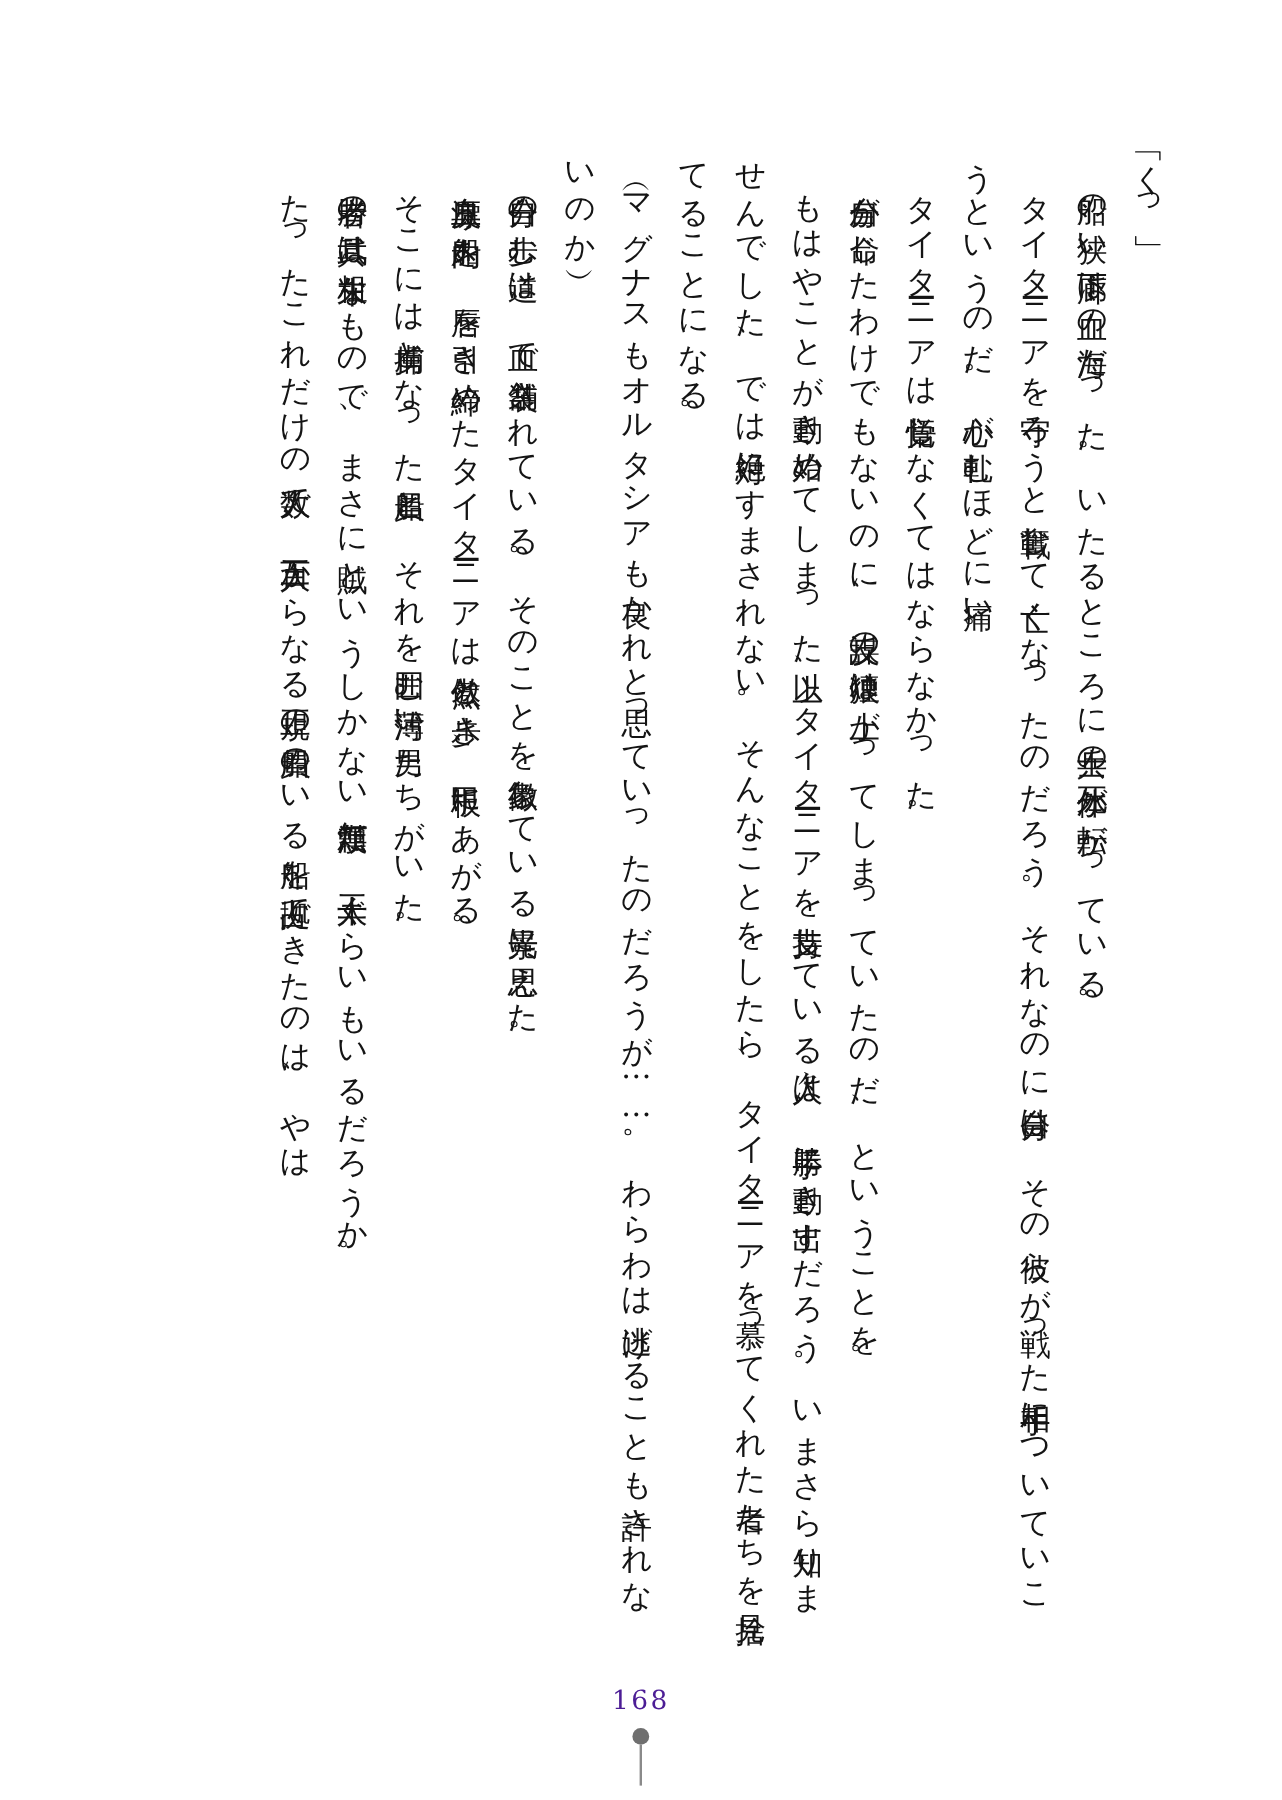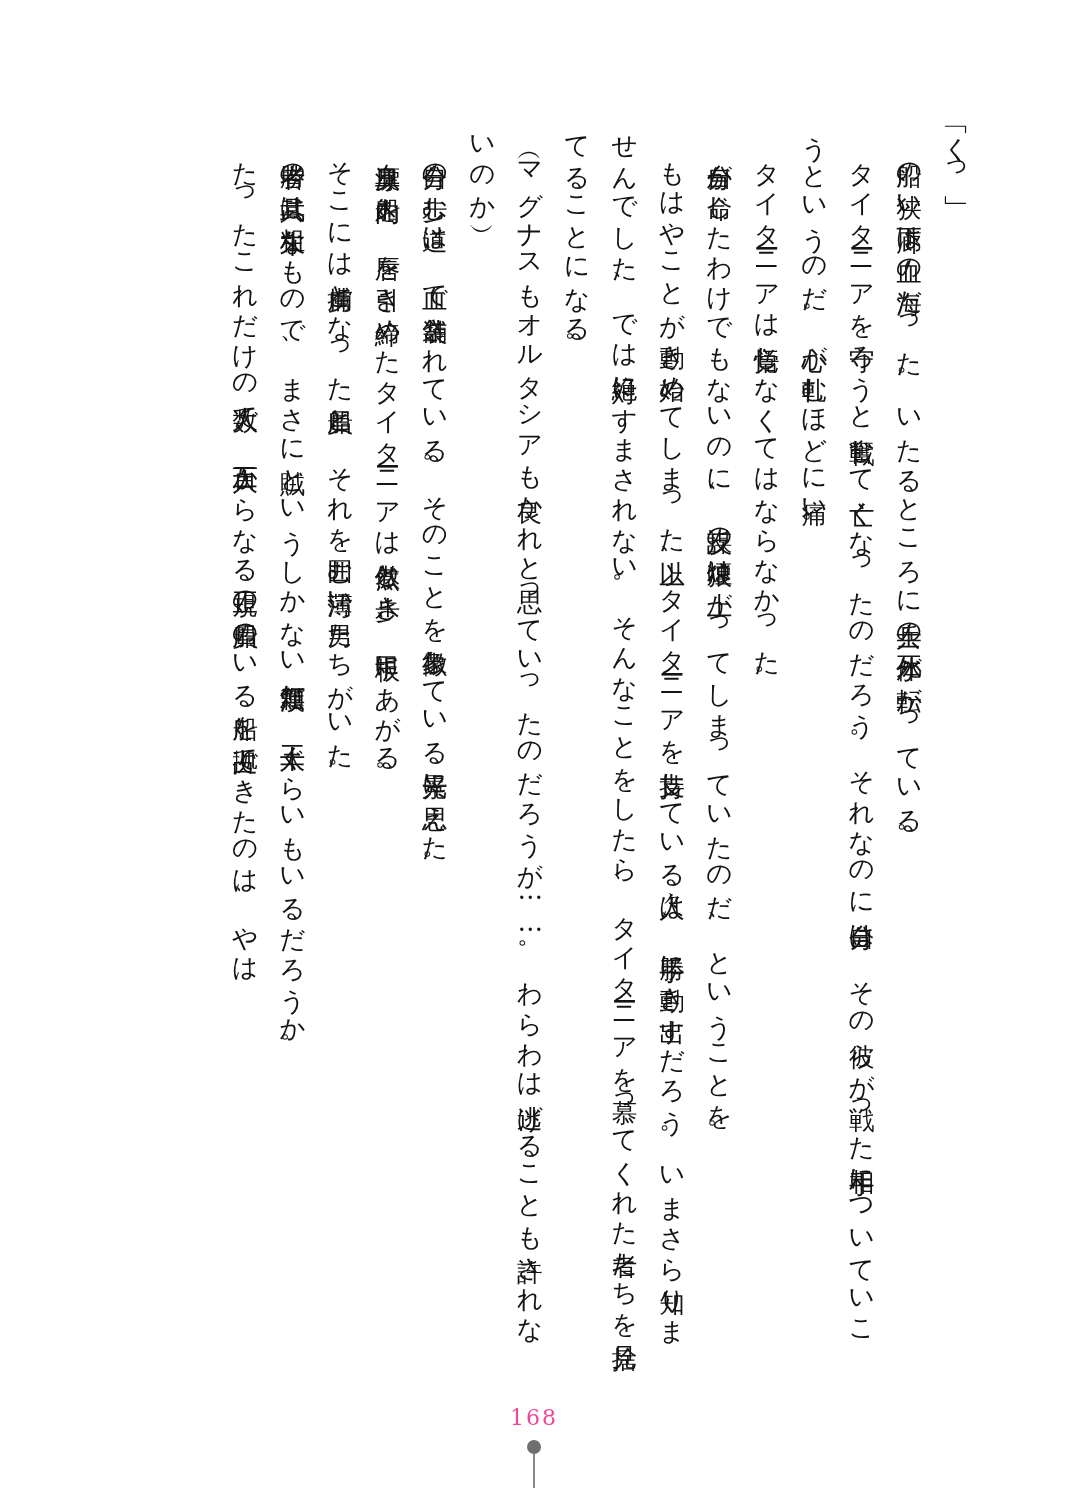--- a/index.html
+++ b/index.html
@@ -51,21 +51,21 @@
   }
 
   .page-number {
     position: absolute;
     left: 0;
     right: 0;
     bottom: 70px;
     text-align: center;
     font-size: 22px;
     letter-spacing: 2px;
-    color: #ec4899;
+    color: #4c1d95;
     font-family: "DejaVu Serif", "Liberation Serif", serif;
   }
 
   .footer-mark {
     position: absolute;
     left: 50%;
     bottom: 12px;
     transform: translateX(-50%);
     width: 14px;
     height: 48px;

